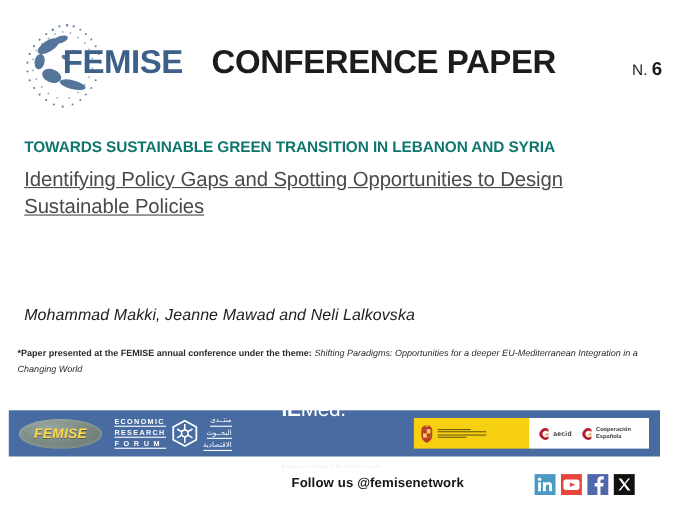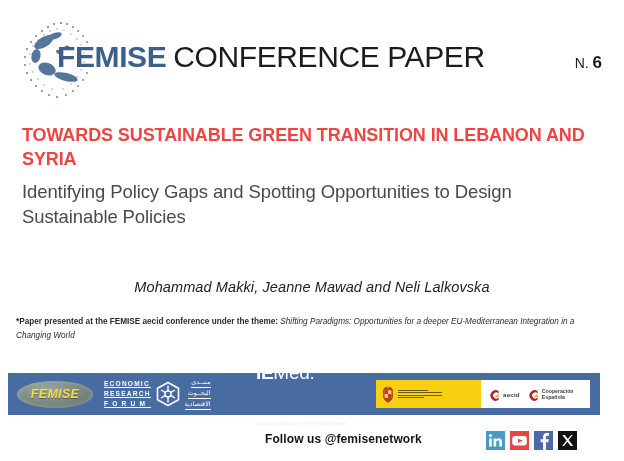--- a/index.html
+++ b/index.html
@@ -9,36 +9,36 @@
   .page{position:relative;width:624px;height:461px;background:#fff;}
 
   
   .header{position:absolute;left:0;top:0;width:624px;height:118px;}
   .logo-mark{position:absolute;left:14px;top:14px;width:86px;height:92px;}
   .logo-mark svg{display:block;width:86px;height:92px;}
 
   .brand{position:absolute;left:57px;top:42px;white-space:nowrap;
          font-size:30px;letter-spacing:-0.4px;line-height:1;}
   .brand .femise{color:#3d6089;font-weight:700;}
-  .brand .conf{color:#1c1c1c;font-weight:400;}
+  .brand .conf{color:#1c1c1c;font-weight:700;margin-left:19px;}
 
   .issue{position:absolute;right:22px;top:54px;white-space:nowrap;
          font-size:14px;color:#1c1c1c;line-height:1;padding-left:30px;}
   .issue .n{font-weight:400;}
   .issue .num{font-weight:700;font-size:17px;}
 
   
   .titlewrap{position:absolute;left:22px;top:124px;width:580px;}
-  .title{font-size:18px;font-weight:700;color:#ef4444;
+  .title{font-size:14px;font-weight:700;color:#0f766e;
          letter-spacing:-0.1px;line-height:1.33;margin:0;}
   .subtitle{margin:7px 0 16px 0;font-size:18.5px;font-weight:400;color:#4a4a4a;
-            line-height:1.38;letter-spacing:-0.1px;}
+            line-height:1.38;letter-spacing:-0.1px;text-decoration:underline;}
 
   .authors{position:absolute;left:22px;top:279px;width:580px;
-           font-size:14.5px;font-style:italic;color:#222;letter-spacing:0.1px;text-align:center;}
+           font-size:14.5px;font-style:italic;color:#222;letter-spacing:0.1px;}
 
   .footnote{position:absolute;left:16px;top:315px;width:592px;
             font-size:8.2px;color:#2b2b2b;line-height:1.72;}
   .footnote .lead{font-weight:700;}
   .footnote .theme{font-style:italic;}
 
   
   .sponsorbar{position:absolute;left:8px;top:373px;width:592px;height:42px;
               background:#486ba2;}
   .sp{position:absolute;top:0;bottom:0;display:flex;align-items:center;}
@@ -187,21 +187,21 @@
   </div>
 
   <div class="titlewrap">
     <h1 class="title">TOWARDS SUSTAINABLE GREEN TRANSITION IN LEBANON AND SYRIA</h1>
     <div class="subtitle">Identifying Policy Gaps and Spotting Opportunities to Design Sustainable Policies</div>
   </div>
 
   <div class="authors">Mohammad Makki, Jeanne Mawad and Neli Lalkovska</div>
 
   <div class="footnote">
-    <span class="lead">*Paper presented at the FEMISE aecid conference under the theme:</span><span class="theme"> Shifting Paradigms: Opportunities for a deeper EU-Mediterranean Integration in a Changing World</span>
+    <span class="lead">*Paper presented at the FEMISE annual conference under the theme:</span><span class="theme"> Shifting Paradigms: Opportunities for a deeper EU-Mediterranean Integration in a Changing World</span>
   </div>
 
   <div class="sponsorbar">
 
     <div class="sp sp-femise">
       <div class="femise-oval">
         <span>FEMISE</span>
       </div>
     </div>
 

